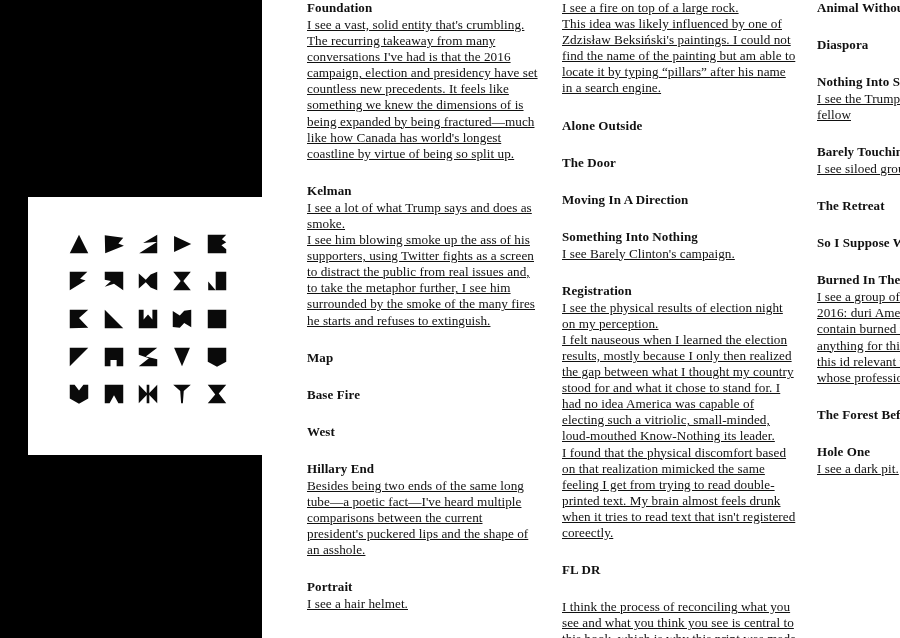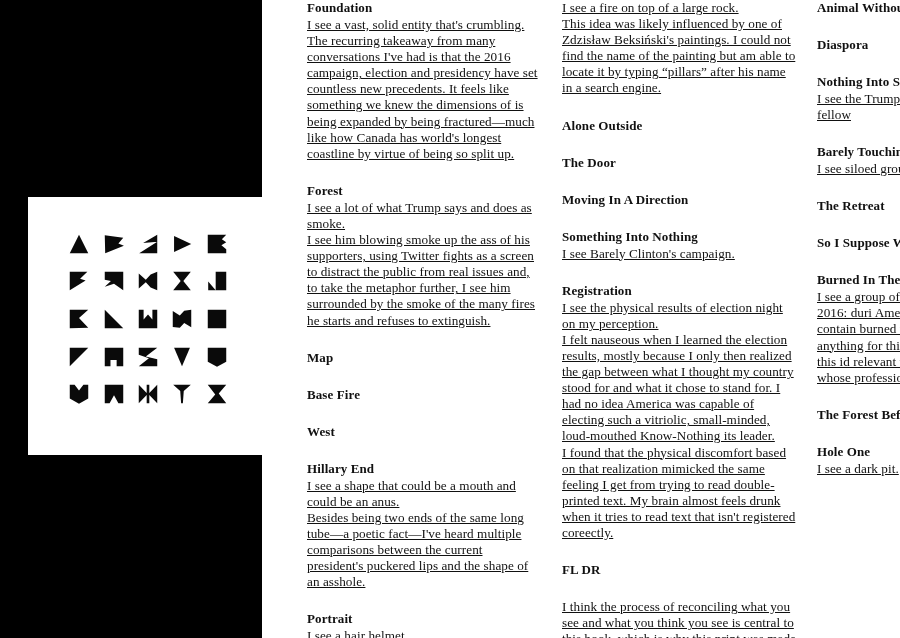--- a/index.html
+++ b/index.html
@@ -268,40 +268,39 @@
     <div class="col col-1">
       <div class="col-inner">
 
         <div class="entry">
           <h2 class="entry-title">Foundation</h2>
           <p class="entry-body">I see a vast, solid entity that's crumbling.</p>
           <p class="entry-body">The recurring takeaway from many conversations I've had is that the 2016 campaign, election and presidency have set countless new precedents. It feels like something we knew the dimensions of is being expanded by being fractured—much like how Canada has world's longest coastline by virtue of being so split up.</p>
         </div>
 
         <div class="entry">
-          <h2 class="entry-title">Forest</h2>
+          <h2 class="entry-title">Kelman</h2>
           <p class="entry-body">I see a lot of what Trump says and does as smoke.</p>
           <p class="entry-body">I see him blowing smoke up the ass of his supporters, using Twitter fights as a screen to distract the public from real issues and, to take the metaphor further, I see him surrounded by the smoke of the many fires he starts and refuses to extinguish.</p>
         </div>
 
         <div class="entry">
           <h2 class="entry-title">Map</h2>
         </div>
 
         <div class="entry">
           <h2 class="entry-title">Base Fire</h2>
         </div>
 
         <div class="entry">
           <h2 class="entry-title">West</h2>
         </div>
 
         <div class="entry">
           <h2 class="entry-title">Hillary End</h2>
-          <p class="entry-body">I see a shape that could be a mouth and could be an anus.</p>
           <p class="entry-body">Besides being two ends of the same long tube—a poetic fact—I've heard multiple comparisons between the current president's puckered lips and the shape of an asshole.</p>
         </div>
 
         <div class="entry">
           <h2 class="entry-title">Portrait</h2>
           <p class="entry-body">I see a hair helmet.</p>
 
         </div>
 
       </div>

